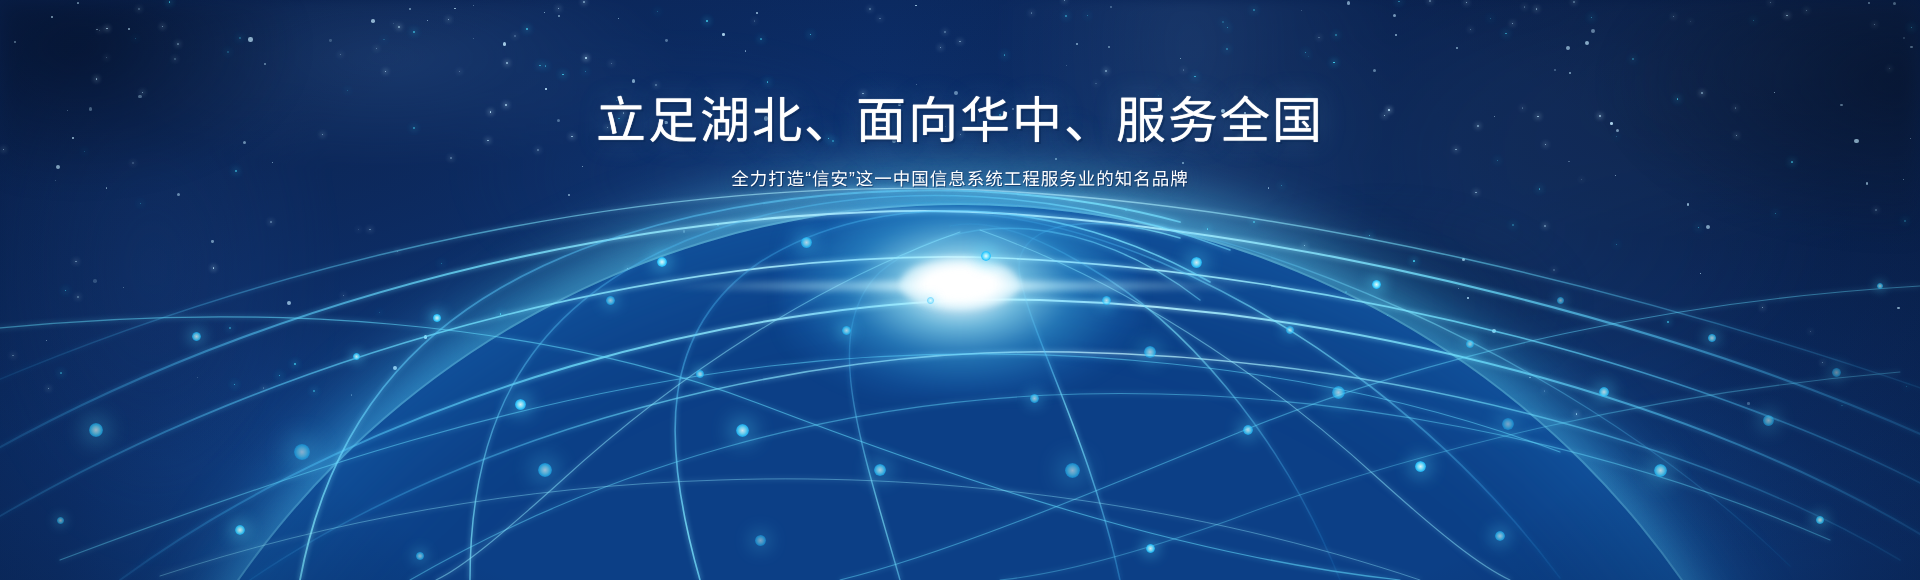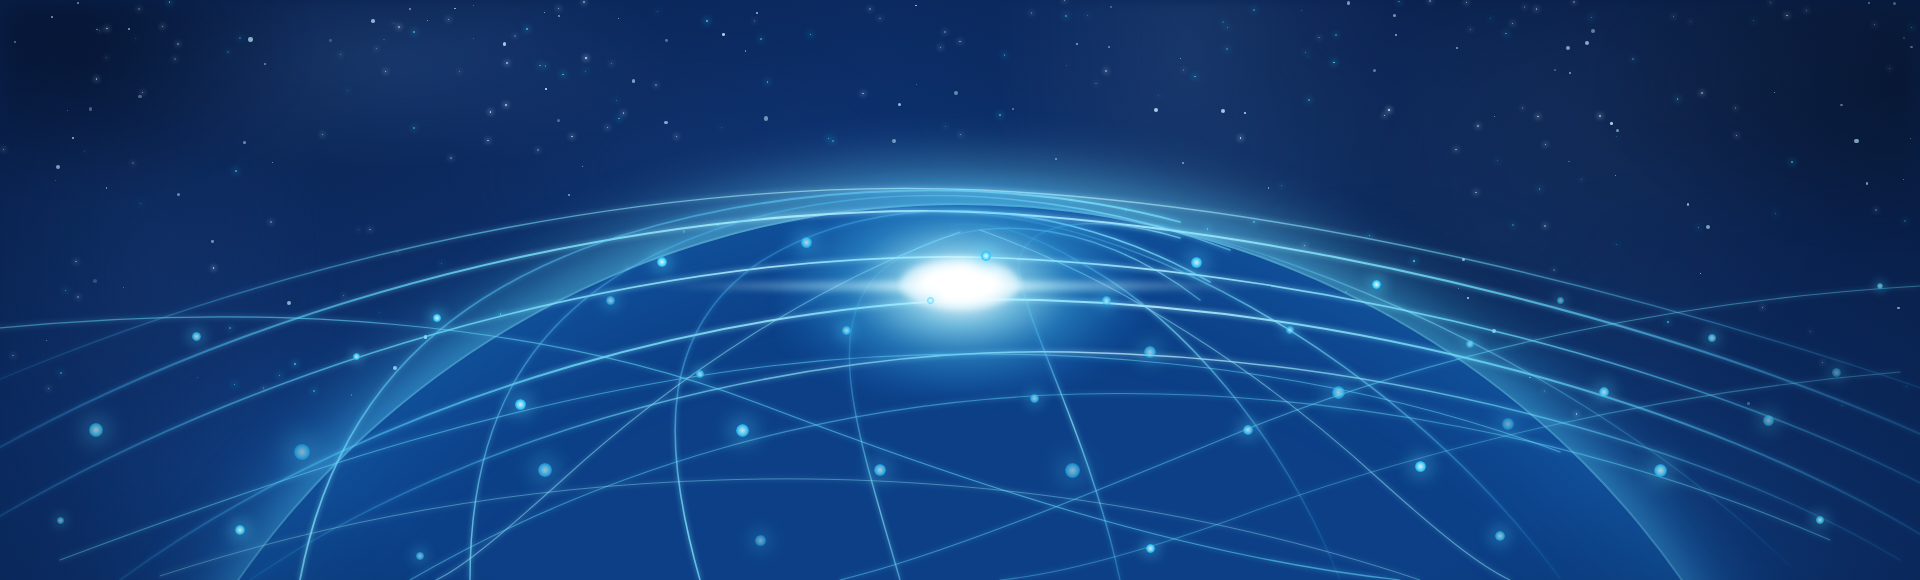--- a/index.html
+++ b/index.html
@@ -614,14 +614,18 @@
       <i class="n" style="left:754.5px;top:534.5px;width:11px;height:11px;opacity:0.52;box-shadow:0 0 18px 4px rgba(90,220,255,.55)"></i>
       <i class="n" style="left:1145.5px;top:543.5px;width:9px;height:9px;opacity:0.89;box-shadow:0 0 14px 3px rgba(90,220,255,.55)"></i>
       <i class="n" style="left:1495px;top:531px;width:10px;height:10px;opacity:0.67;box-shadow:0 0 16px 4px rgba(90,220,255,.55)"></i>
       <i class="n" style="left:1816px;top:516px;width:8px;height:8px;opacity:0.93;box-shadow:0 0 13px 3px rgba(90,220,255,.55)"></i>
       <i class="n" style="left:56.5px;top:516.5px;width:7px;height:7px;opacity:0.70;box-shadow:0 0 11px 2px rgba(90,220,255,.55)"></i>
       <i class="n" style="left:1877px;top:283px;width:6px;height:6px;opacity:0.75;box-shadow:0 0 10px 2px rgba(90,220,255,.55)"></i>
     </div>
 
   <div class="layer vignette"></div>
 
+  <div class="copy">
+    <h1 class="headline">立足湖北、面向华中、服务全国</h1>
+    <p class="subline">全力打造“信安”这一中国信息系统工程服务业的知名品牌</p>
+  </div>
 
 </div>
 
 </body></html>

